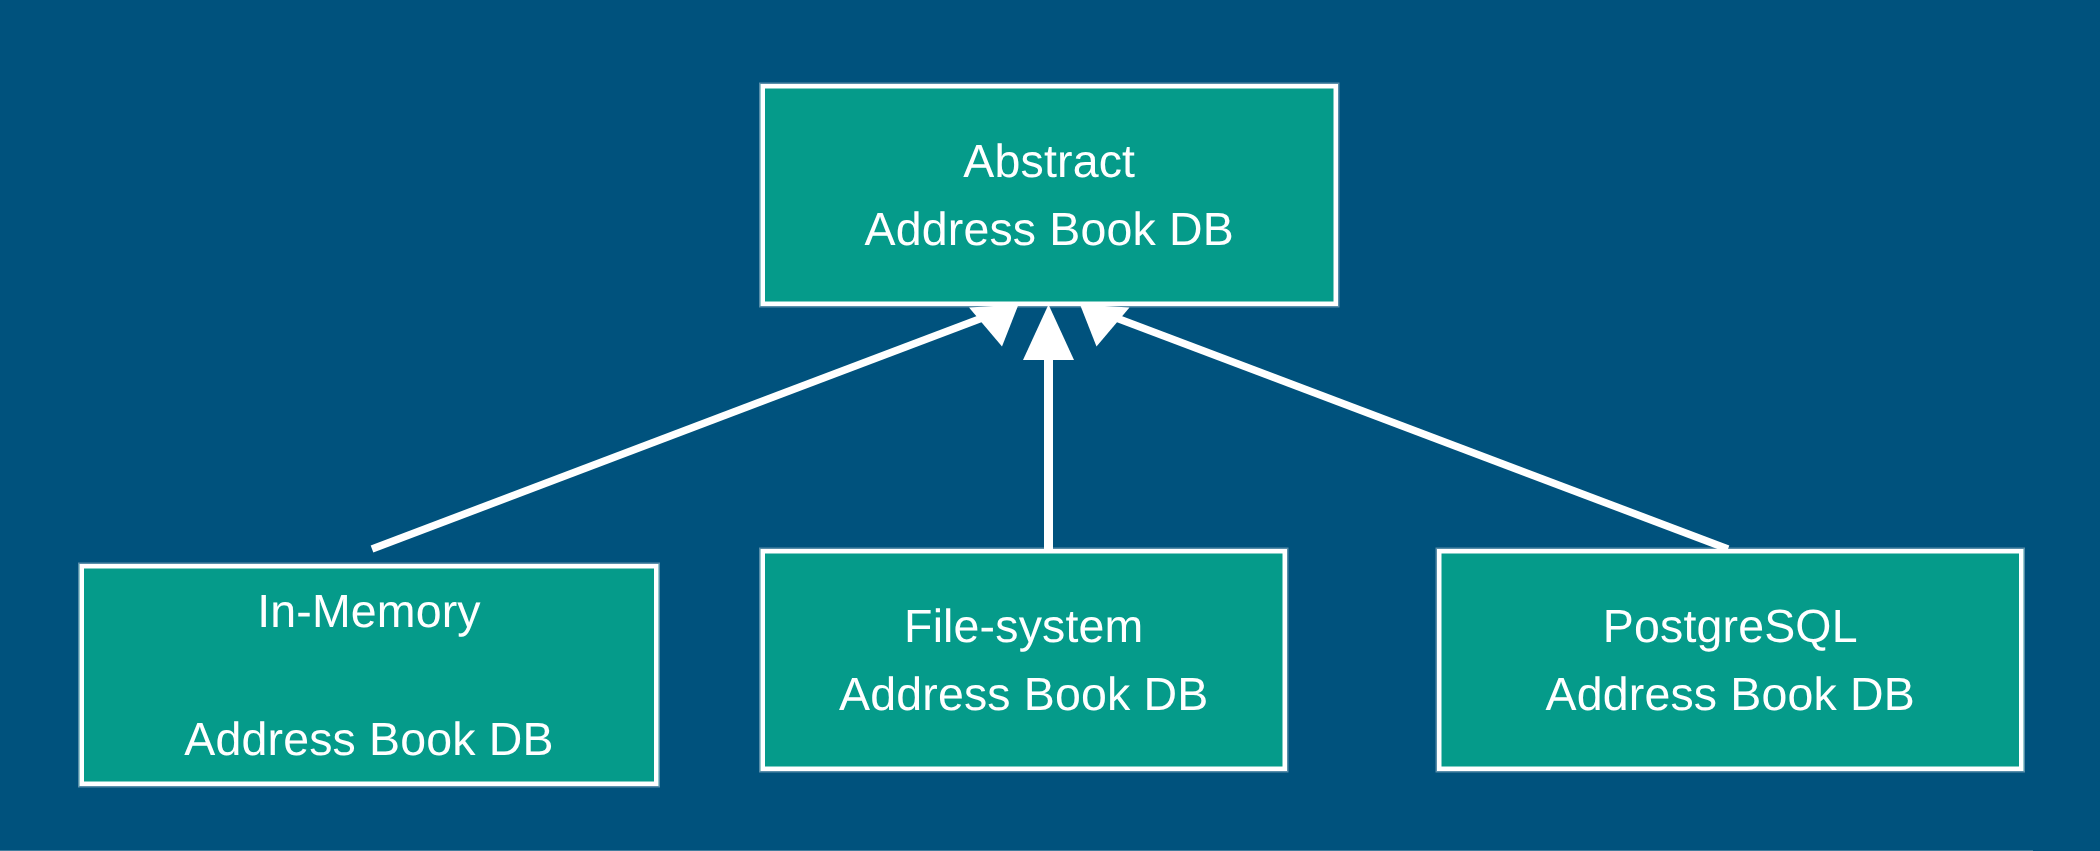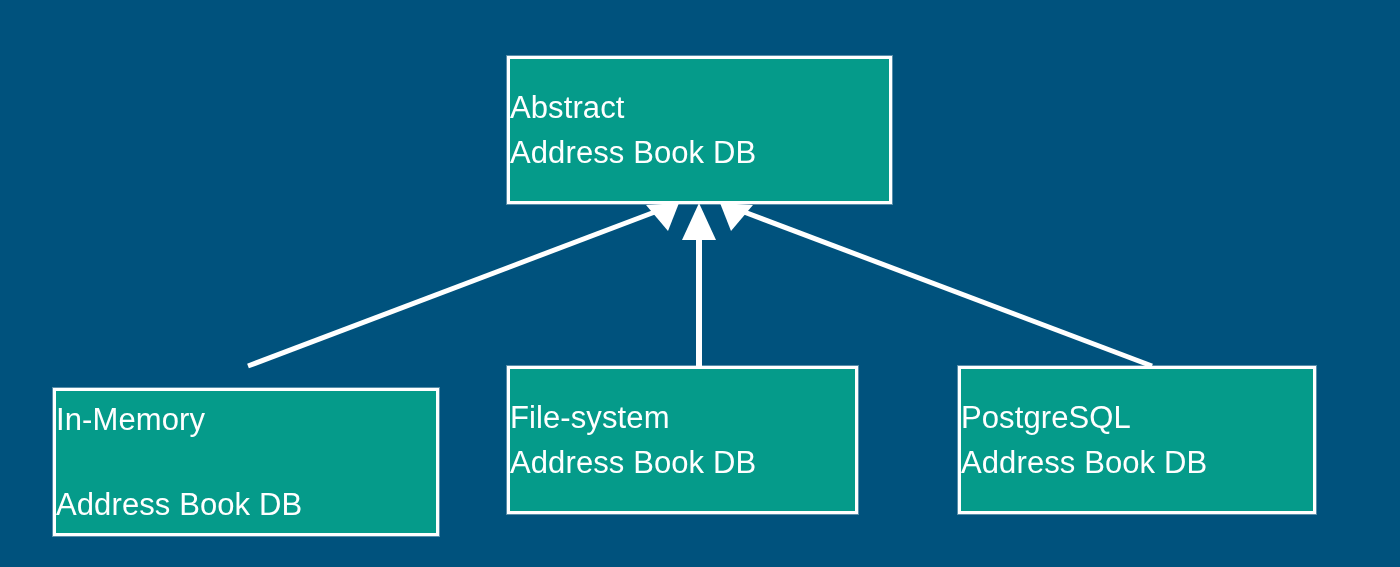--- a/index.html
+++ b/index.html
@@ -26,55 +26,55 @@
     height: 567px;
   }
   .class-box {
     position: absolute;
     box-sizing: border-box;
     background: #059b8a;
     border: 3px solid #ffffff;
     box-shadow: 0 0 0 1px rgba(255,255,255,0.35);
     display: flex;
     flex-direction: column;
-    align-items: flex-start;
+    align-items: center;
     justify-content: center;
     text-align: center;
     z-index: 2;
   }
   .class-line {
     color: #ffffff;
     font-size: 31px;
     line-height: 45px;
     letter-spacing: 0.1px;
     white-space: nowrap;
   }
   #box-abstract {
     left: 507px;
     top: 56px;
     width: 385px;
     height: 148px;
   }
   #box-inmemory {
     left: 53px;
-    top: 388px;
+    top: 376px;
     width: 386px;
     height: 148px;
     gap: 40px;
   }
   #box-filesystem {
     left: 507px;
     top: 366px;
     width: 351px;
     height: 148px;
   }
   #box-postgres {
     left: 958px;
     top: 366px;
-    width: 358px;
+    width: 391px;
     height: 148px;
   }
 </style>
 </head>
 <body>
 
 <div id="diagram-canvas">
 
   <svg id="connector-layer" viewBox="0 0 1400 567" xmlns="http://www.w3.org/2000/svg">
 

